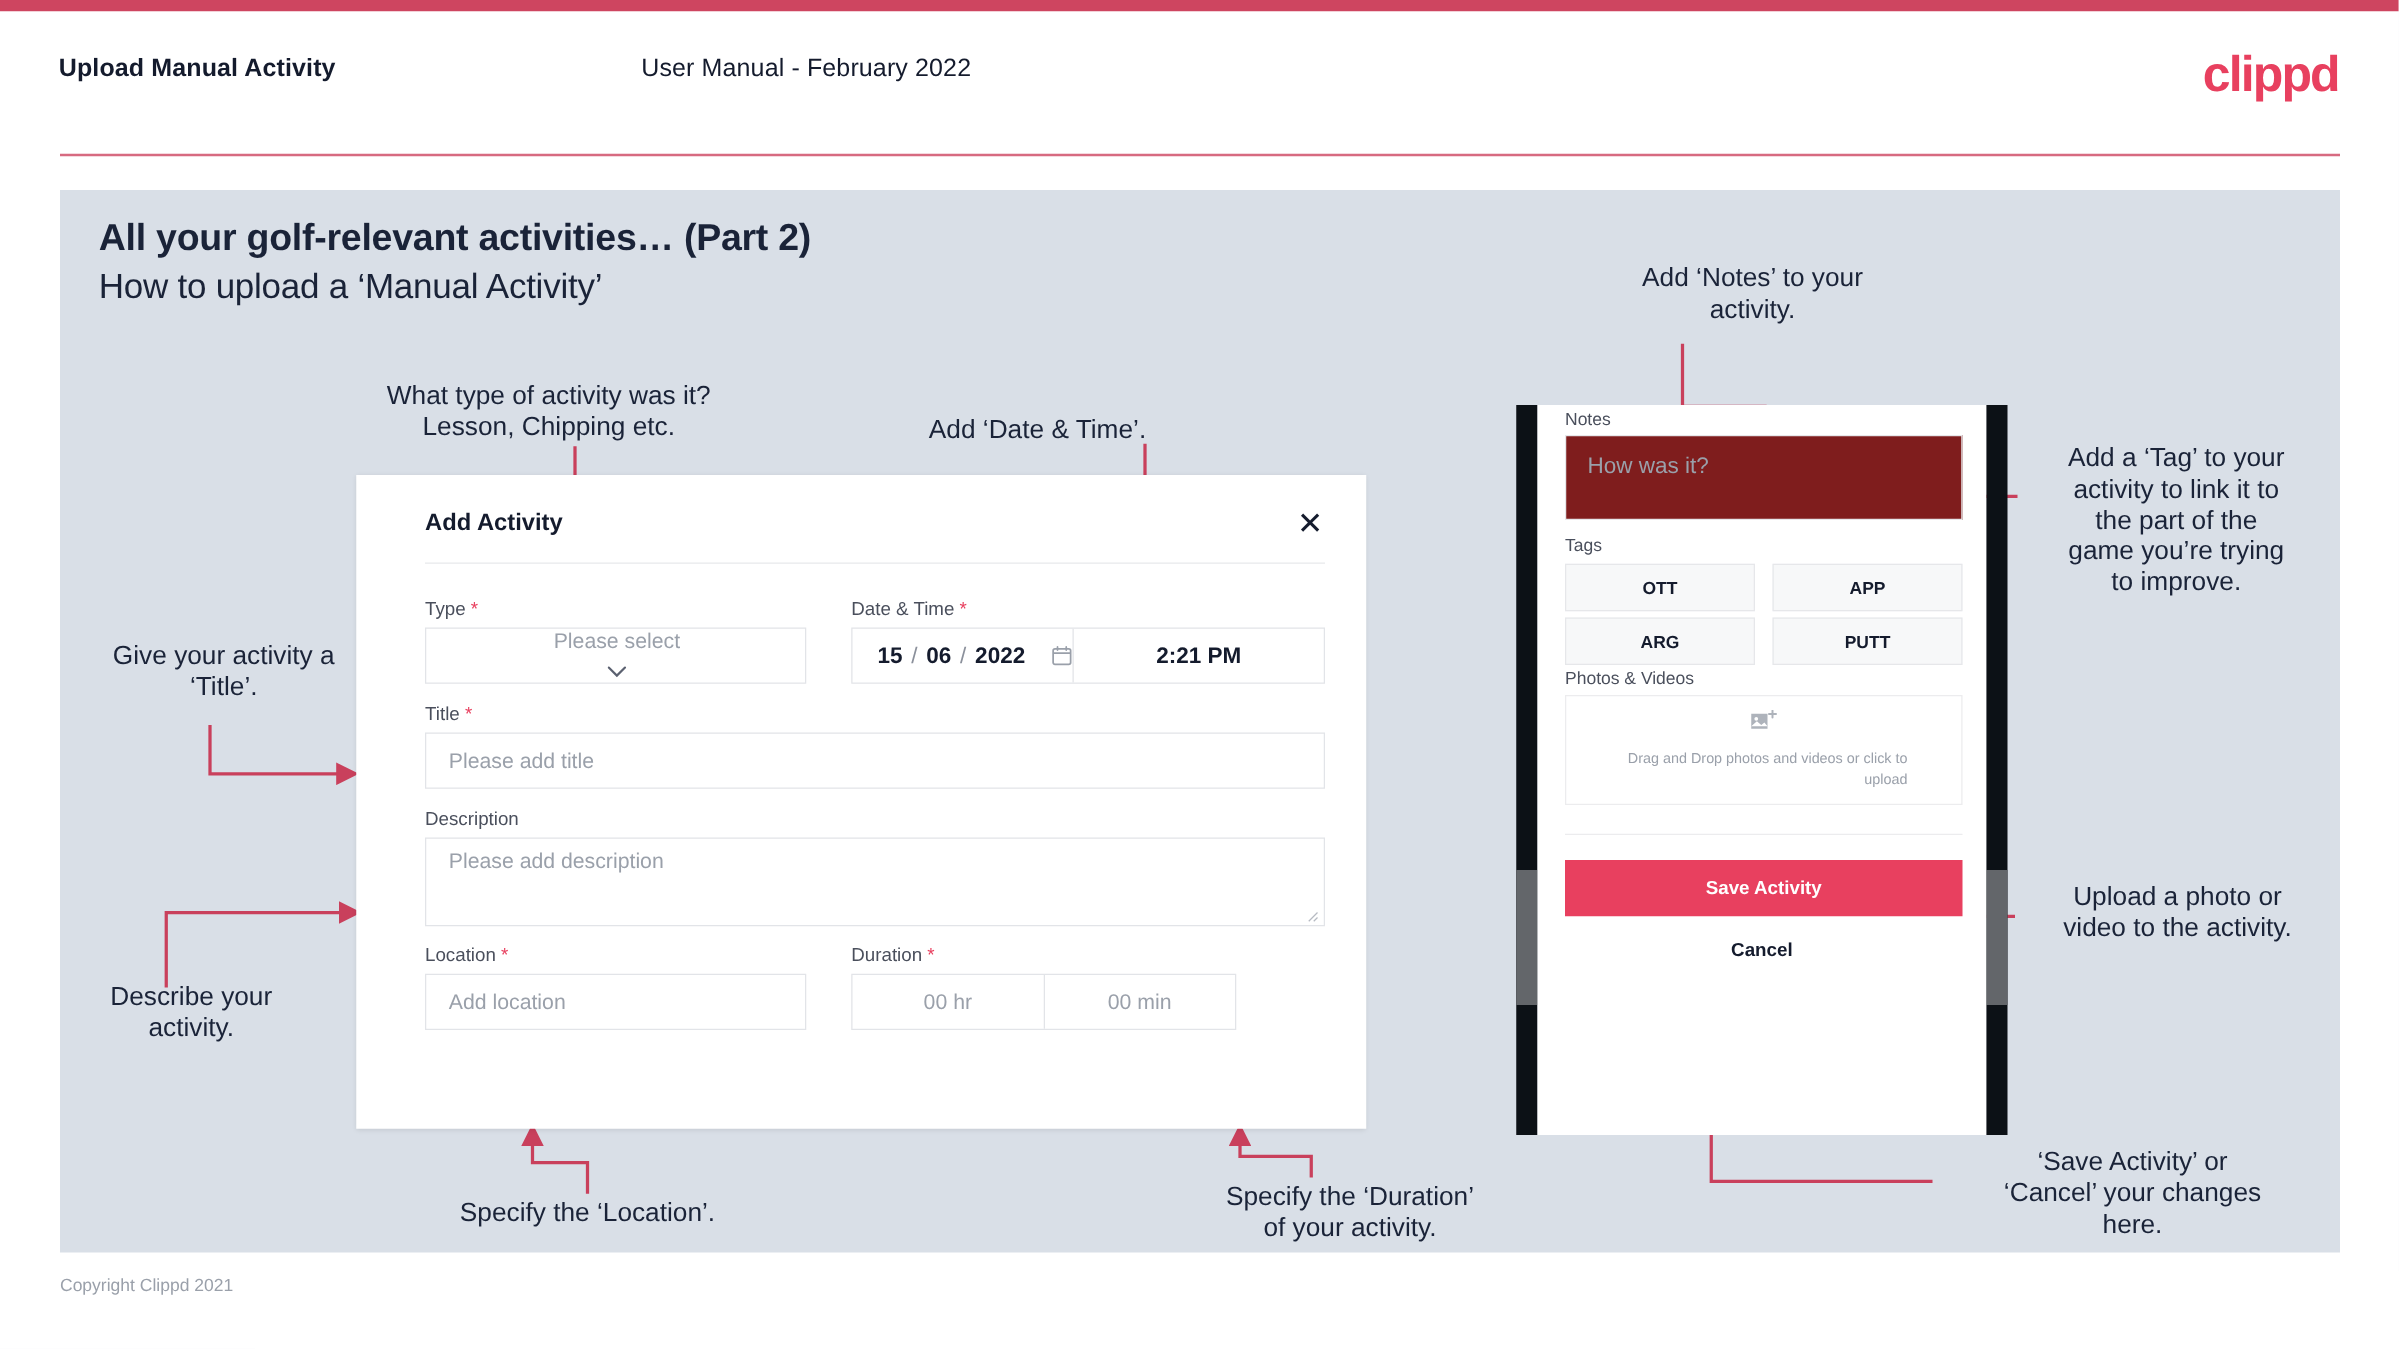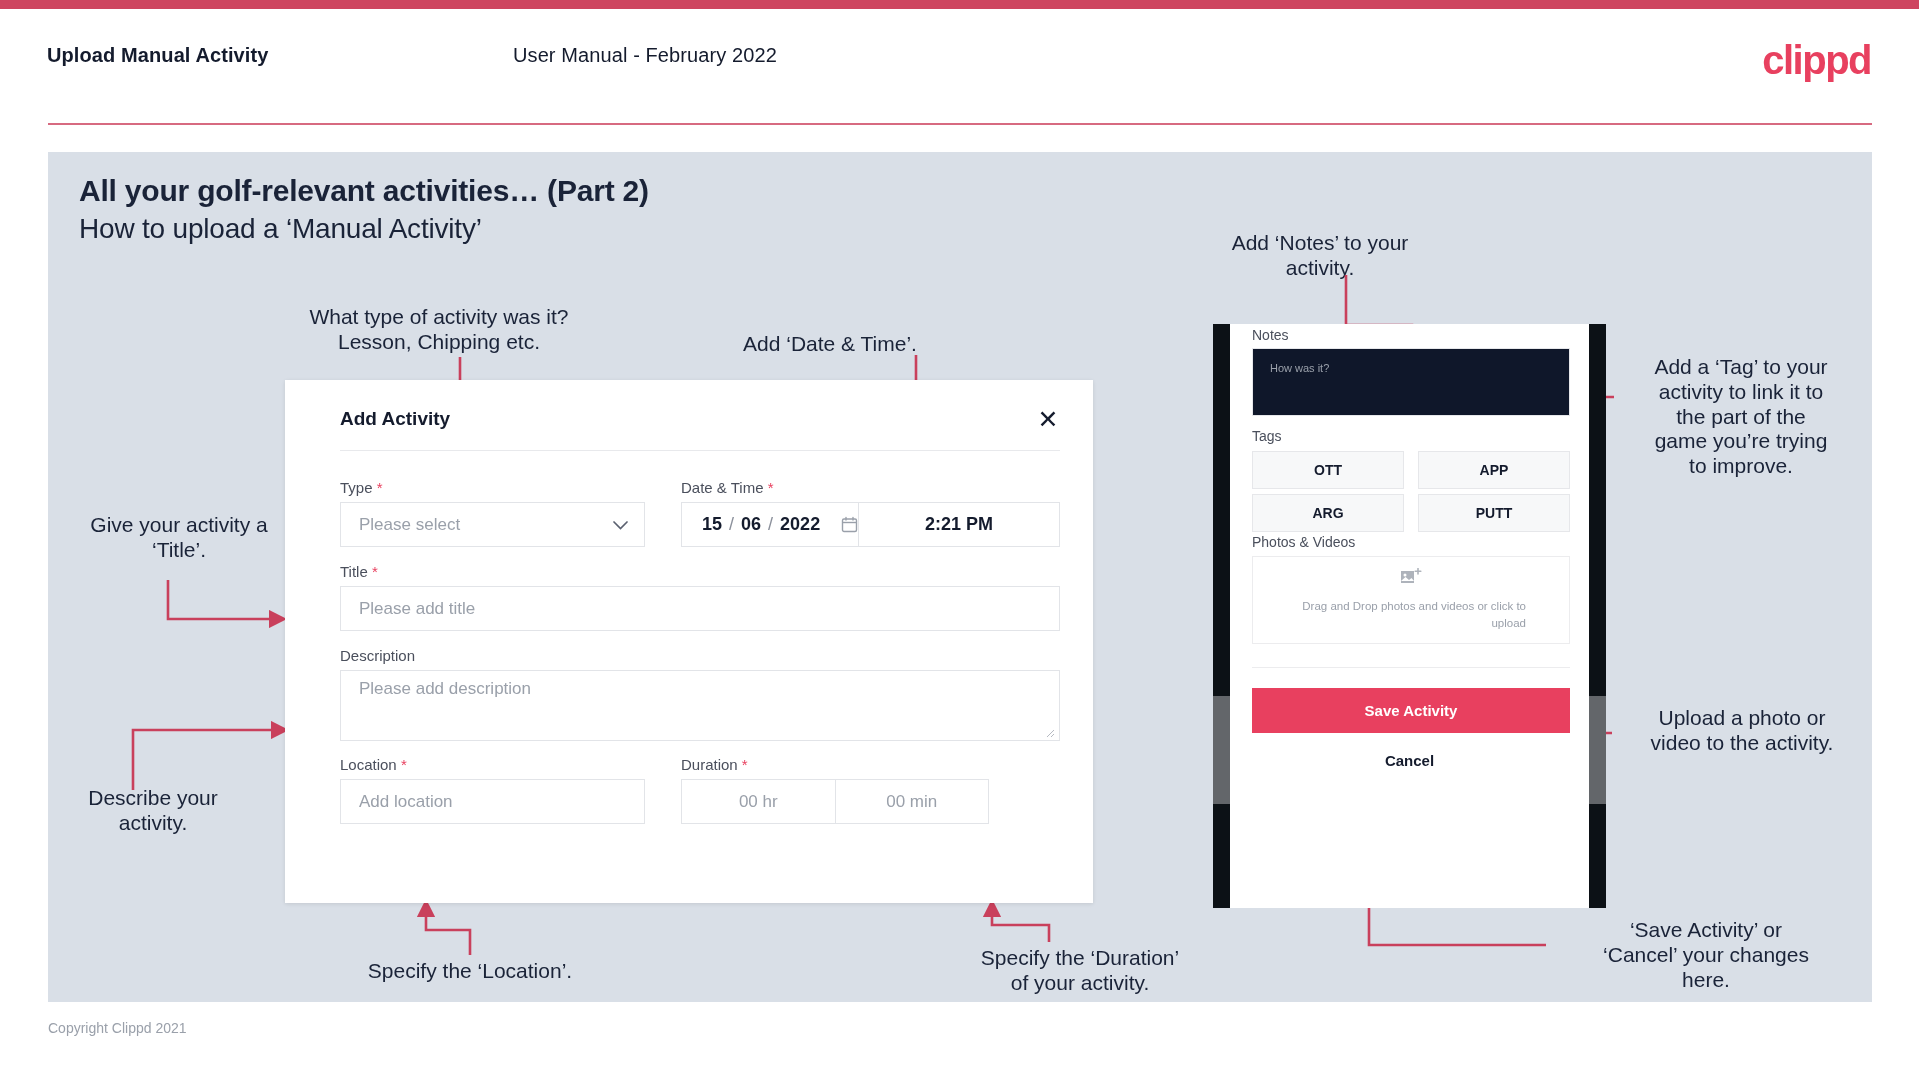--- a/index.html
+++ b/index.html
@@ -98,21 +98,21 @@
   .req { color: #e8405f; font-size: 15px; }
 
   .fld {
     position: absolute;
     border: 1px solid #e2e4e8;
     background: #fff;
     display: flex; align-items: center;
     font-size: 17px; color: #9aa0aa;
     padding-left: 18px;
   }
-  .fld.sel { justify-content: space-between; padding-right: 16px; }
+  .fld.sel { justify-content: space-between; padding-right: 16px; flex-direction: column; }
   .chev { color: #5b6170; font-size: 15px; }
 
   .datebox {
     position: absolute;
     border: 1px solid #e2e4e8; background: #fff;
     display: flex; align-items: center;
   }
   .date-part {
     display: flex; align-items: center; gap: 7px;
     padding-left: 20px;
@@ -166,22 +166,22 @@
   }
   .phone-screen {
     position: absolute; left: 17px; top: 0; width: 359px; height: 584px;
     background: #ffffff;
   }
   .m-label {
     position: absolute; font-size: 14px; color: #4a4f5c;
   }
   .m-notes {
     position: absolute; left: 22px; top: 24px; width: 318px; height: 68px;
-    border: 1px solid #e6e7ea; background: #0f172a;
-    font-size: 11px; color: #9aa0aa; padding: 13px 0 0 17px;
+    border: 1px solid #e6e7ea; background: #7f1d1d;
+    font-size: 18px; color: #9aa0aa; padding: 13px 0 0 17px;
   }
   .m-tag {
     position: absolute; width: 152px; height: 38px;
     border: 1px solid #e6e7ea; background: #f7f8f9;
     display: flex; align-items: center; justify-content: center;
     font-size: 14px; font-weight: 700; color: #141b2d;
   }
   .m-drop {
     position: absolute; left: 22px; top: 232px; width: 318px; height: 88px;
     border: 1px solid #ececee; background: #fff;
@@ -227,21 +227,21 @@
     <div class="slide-title">All your golf-relevant activities… (Part 2)</div>
     <div class="slide-subtitle">How to upload a ‘Manual Activity’</div>
   </div>
 
   <div class="ann" style="left:289px; top:305px; width:300px;">What type of activity was it?<br>Lesson, Chipping etc.</div>
   <div class="ann" style="left:700px; top:332px; width:260px;">Add ‘Date &amp; Time’.</div>
   <div class="ann" style="left:48px; top:513px; width:262px;">Give your activity a<br>‘Title’.</div>
   <div class="ann" style="left:48px; top:786px; width:210px;">Describe your<br>activity.</div>
   <div class="ann" style="left:330px; top:959px; width:280px;">Specify the ‘Location’.</div>
   <div class="ann" style="left:940px; top:946px; width:280px;">Specify the ‘Duration’<br>of your activity.</div>
-  <div class="ann" style="left:1170px; top:211px; width:300px;margin-top:20px;">Add ‘Notes’ to your<br>activity.</div>
+  <div class="ann" style="left:1252px; top:211px; width:300px;">Add ‘Notes’ to your<br>activity.</div>
   <div class="ann" style="left:1625px; top:355px; width:232px;">Add a ‘Tag’ to your<br>activity to link it to<br>the part of the<br>game you’re trying<br>to improve.</div>
   <div class="ann" style="left:1622px; top:706px; width:240px;">Upload a photo or<br>video to the activity.</div>
   <div class="ann" style="left:1556px; top:918px; width:300px;">‘Save Activity’ or<br>‘Cancel’ your changes<br>here.</div>
 
   <svg class="connectors">
     <defs>
       <marker id="ah" markerWidth="7" markerHeight="7" refX="5.4" refY="3.5" orient="auto">
         <path d="M0,0 L7,3.5 L0,7 z" fill="#c9405c"></path>
       </marker>
     </defs>

